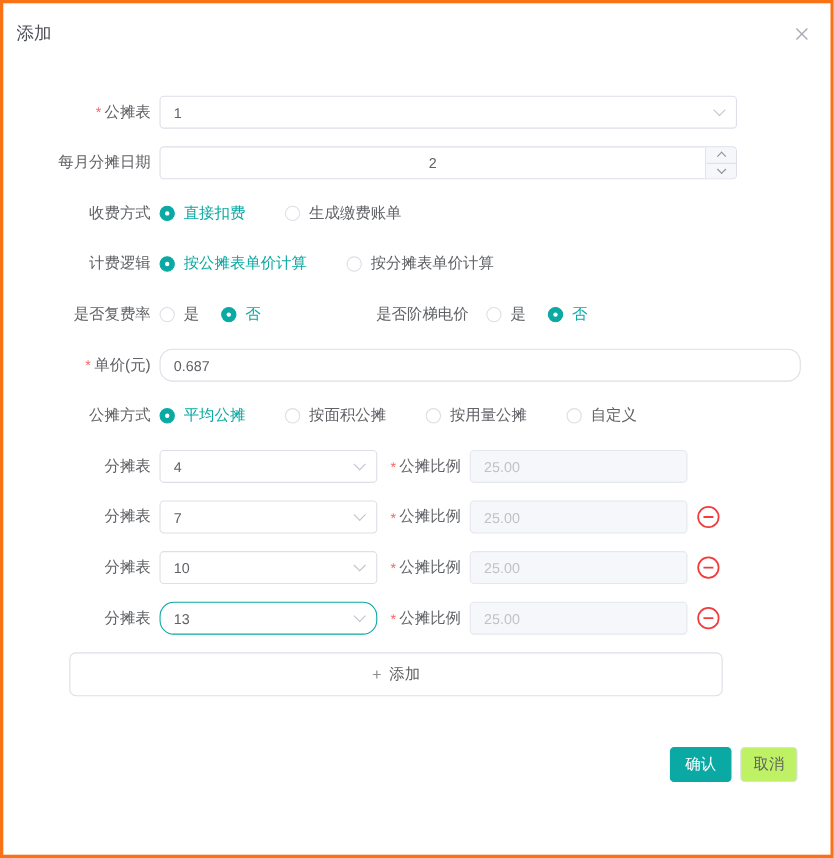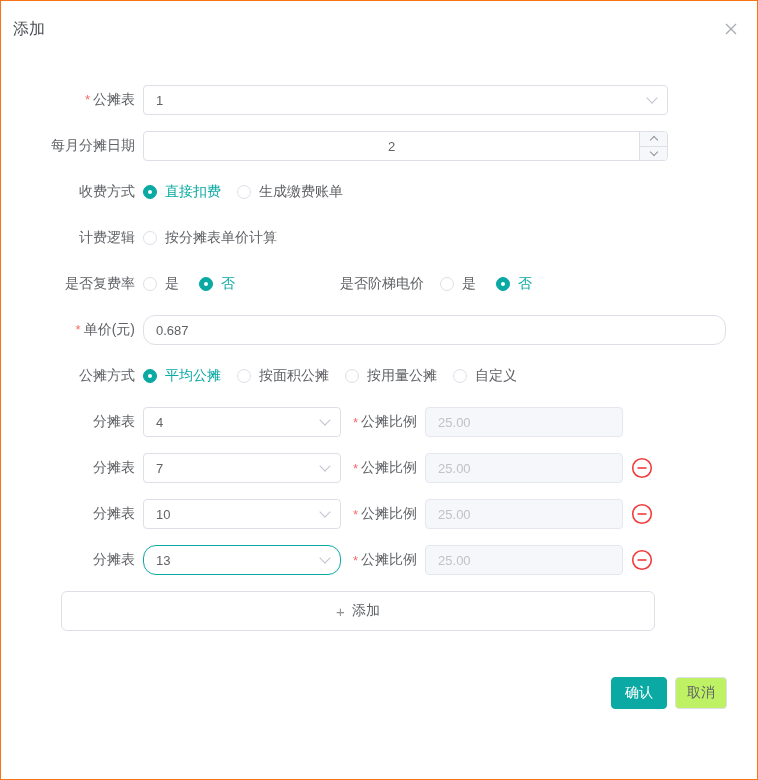--- a/index.html
+++ b/index.html
@@ -9,21 +9,21 @@
     --text:#606266;
     --disabled-bg:#f5f7fa;
     --disabled-border:#e4e7ed;
     --disabled-text:#bfc3c9;
   }
   *{box-sizing:border-box;margin:0;padding:0;}
   html,body{background:#9e9e9e0d;}
   body{font-family:"Liberation Sans",sans-serif;}
   .dialog{
     position:relative;width:758px;height:780px;background:#fff;
-    border:1px solid #f97316;overflow:hidden;
+    border:3px solid #f97316;overflow:hidden;
   }
   .dlg-header{display:flex;justify-content:space-between;align-items:flex-start;padding:18px 18px 0 12px;height:37px;}
   .dlg-title{font-size:16px;color:#4c4f54;line-height:19px;}
   .close-btn{width:16px;height:16px;display:flex;align-items:center;justify-content:center;cursor:pointer;margin-top:2px;}
   .form{margin-top:47px;}
   .row{display:flex;align-items:center;height:30px;margin-bottom:16px;font-size:14px;color:var(--text);}
   .flabel{width:134px;flex:none;text-align:right;margin-right:8px;white-space:nowrap;color:var(--text);}
   .req{color:#f56c6c;margin-right:3px;font-size:13px;}
   
   .select{position:relative;height:30px;border:1px solid var(--border);border-radius:4px;background:#fff;
@@ -42,21 +42,21 @@
   .num-wrap{position:relative;width:525px;height:30px;}
   .num-wrap .tinput{width:100%;text-align:center;padding-right:40px;}
   .spinner{position:absolute;right:1px;top:1px;bottom:1px;width:28px;background:var(--disabled-bg);
     border-left:1px solid var(--border);border-radius:0 3px 3px 0;display:flex;flex-direction:column;overflow:hidden;}
   .spin-btn{flex:1;display:flex;align-items:center;justify-content:center;cursor:pointer;}
   .spin-btn.down{border-top:1px solid var(--border);}
   .spin-chev{width:6px;height:6px;border-right:1.2px solid #8f9296;border-bottom:1.2px solid #8f9296;}
   .spin-btn.up .spin-chev{transform:rotate(225deg);margin-top:3px;}
   .spin-btn.down .spin-chev{transform:rotate(45deg);margin-bottom:3px;}
   
-  .radio-group{display:flex;align-items:center;gap:16px;}
+  .radio-group{display:flex;align-items:center;gap:36px;}
   .radio{display:flex;align-items:center;gap:8px;cursor:pointer;}
   .rdot{width:14px;height:14px;border-radius:50%;border:1px solid var(--border);background:#fff;flex:none;position:relative;}
   .radio.selected .rdot{background:var(--accent);border-color:var(--accent);}
   .radio.selected .rdot::after{content:'';position:absolute;left:50%;top:50%;width:4px;height:4px;border-radius:50%;
     background:#fff;transform:translate(-50%,-50%);}
   .radio.selected .rlabel{color:var(--accent);}
   .pair-label{margin-left:105px;margin-right:16px;white-space:nowrap;}
   .yesno{display:flex;align-items:center;gap:20px;}
   
   .ratio-label{margin-left:12px;margin-right:8px;white-space:nowrap;display:flex;align-items:center;}
@@ -124,20 +124,24 @@
         <div class="radio">
           <span class="rdot"></span>
           <span class="rlabel">生成缴费账单</span>
         </div>
       </div>
     </div>
 
     <div class="row">
       <div class="flabel">计费逻辑</div>
       <div class="radio-group">
+        <div class="radio selected">
+          <span class="rdot"></span>
+          <span class="rlabel">按公摊表单价计算</span>
+        </div>
         <div class="radio">
           <span class="rdot"></span>
           <span class="rlabel">按分摊表单价计算</span>
         </div>
       </div>
     </div>
 
     <div class="row">
       <div class="flabel">是否复费率</div>
       <div class="yesno">

